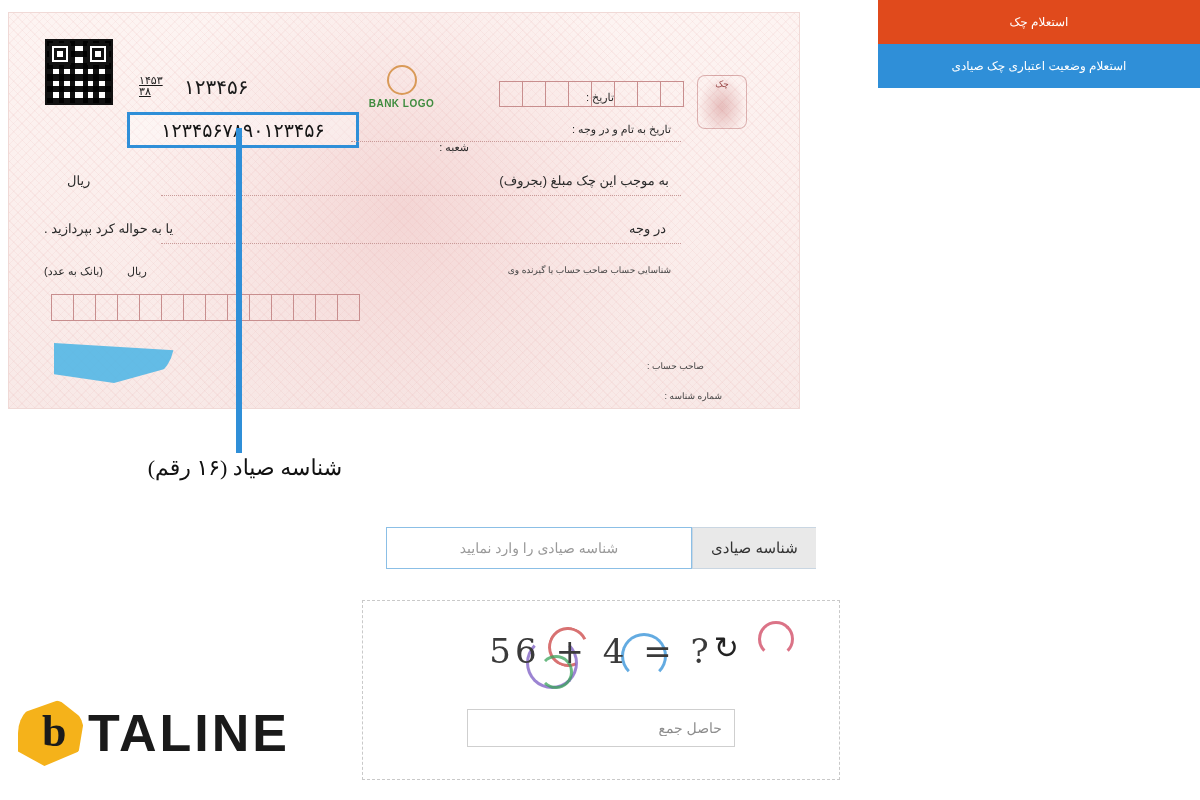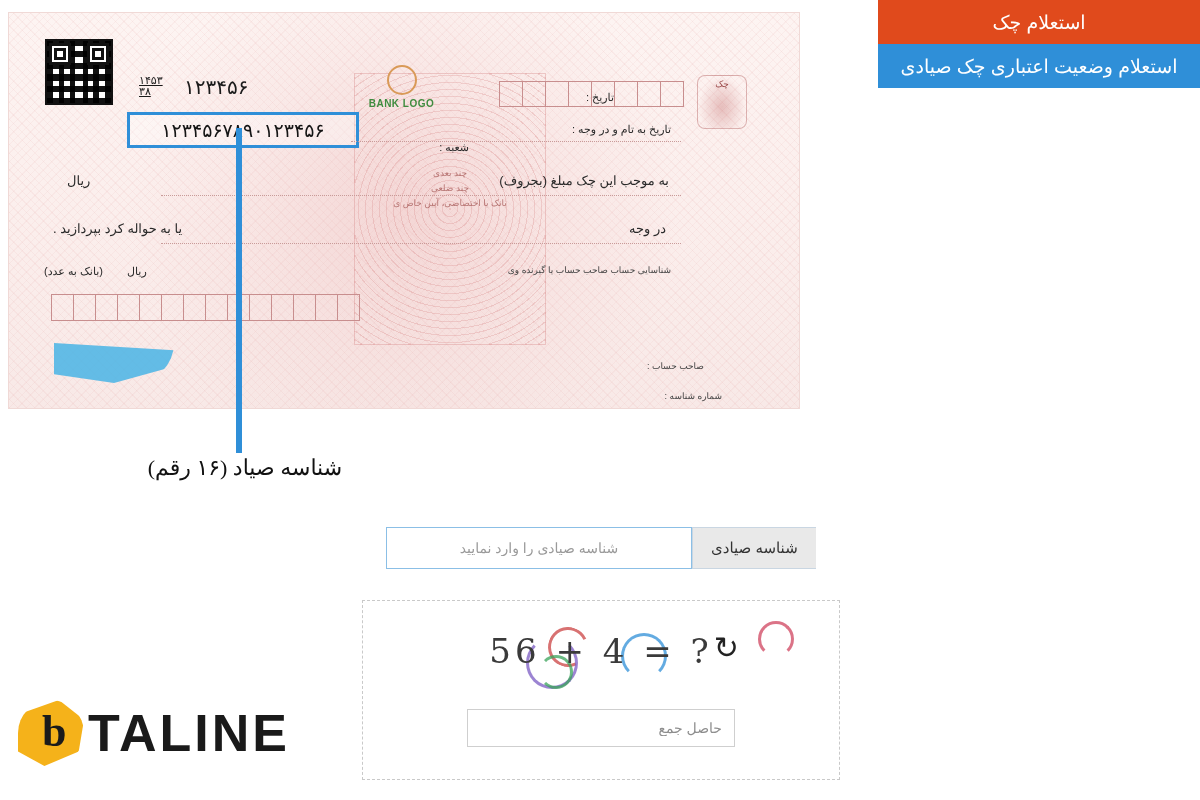--- a/index.html
+++ b/index.html
@@ -27,21 +27,21 @@
     width: 322px;
     display: flex;
     flex-direction: column;
   }
   .action-btn {
     height: 44px;
     display: flex;
     align-items: center;
     justify-content: center;
     color: #ffffff;
-    font-size: 19px;
+    font-size: 12px;
     letter-spacing: 0.2px;
     border: none;
     cursor: pointer;
     direction: rtl;
     font-family: "Liberation Sans", sans-serif;
   }
   .action-btn.primary { background: #e04a1c; }
   .action-btn.secondary { background: #2f8fd8; }
 
   
@@ -407,27 +407,20 @@
     font-weight: bold;
     font-family: "Liberation Sans", sans-serif;
   }
 </style>
 </head>
 <body>
 
 <div id="stage">
 
   <div class="cheque">
-    <div class="guilloche">
-      <div class="guilloche-text">
-        <div>چند بعدی</div>
-        <div>چند ضلعی</div>
-        <div>بانک یا اختصاصی، آیین خاص ی</div>
-      </div>
-    </div>
 
     <div class="qr"></div>
 
     <div class="serial-small">
       <div>۱۴۵۳</div>
       <div>۳۸</div>
     </div>
     <div class="serial-big">۱۲۳۴۵۶</div>
 
     <div class="sayyad-box">
@@ -459,21 +452,21 @@
     <div class="ln" style="right:118px; top:128px; width:330px;"></div>
 
     <div class="fa-label sm" style="right:330px; top:128px;">شعبه :</div>
 
     <div class="fa-label" style="right:130px; top:160px;">به موجب این چک مبلغ (بجروف)</div>
     <div class="ln" style="right:118px; top:182px; width:520px;"></div>
     <div class="fa-label" style="left:58px; top:160px;">ریال</div>
 
     <div class="fa-label" style="right:133px; top:208px;">در وجه</div>
     <div class="ln" style="right:118px; top:230px; width:520px;"></div>
-    <div class="fa-label" style="left:44px; top:208px;">یا به حواله کرد بپردازید .</div>
+    <div class="fa-label" style="left:35px; top:208px;">یا به حواله کرد بپردازید .</div>
 
     <div class="fa-label xs" style="right:128px; top:252px;">شناسایی حساب صاحب حساب یا گیرنده وی</div>
     <div class="fa-label sm" style="left:35px; top:252px;">(بانک به عدد)</div>
     <div class="fa-label sm" style="left:118px; top:252px;">ریال</div>
 
     <div class="amount-boxes">
       <i></i>
         <i></i>
         <i></i>
         <i></i>

